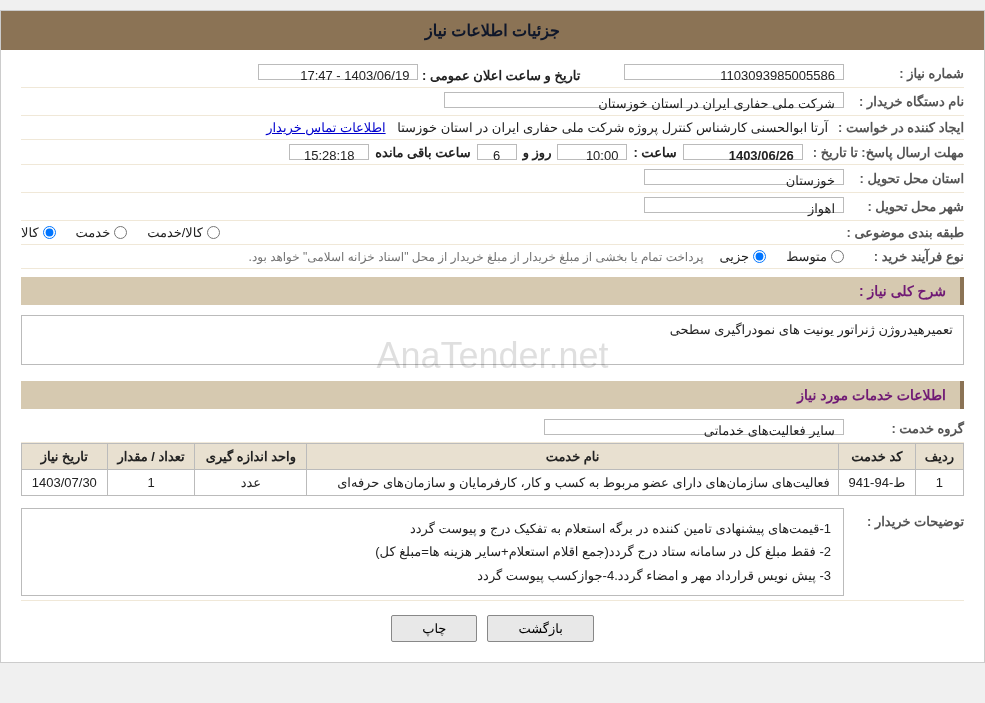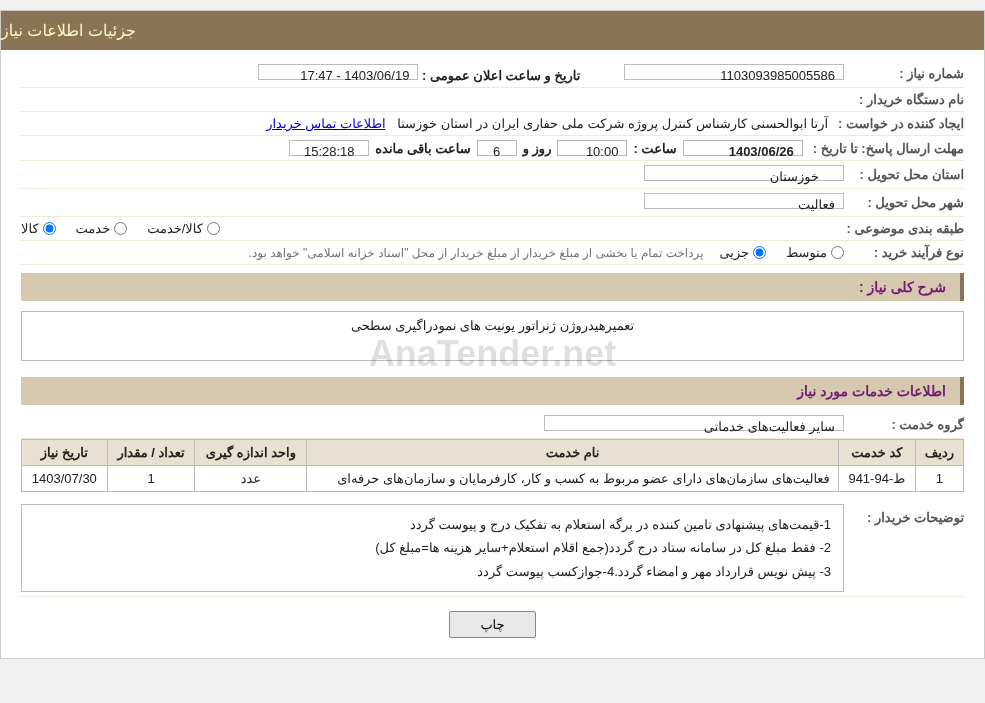--- a/index.html
+++ b/index.html
@@ -11,25 +11,25 @@
       color: #222;
     }
     .page-wrapper {
       max-width: 985px;
       margin: 10px auto;
       background: #fff;
       border: 1px solid #ccc;
     }
     .page-header {
       background: #8b7355;
-      color: #fef9c3;
-      text-align: left;
+      color: #0f172a;
+      text-align: center;
       padding: 10px 0;
       font-size: 16px;
-      font-weight: normal;
+      font-weight: bold;
     }
     .content-area {
       padding: 10px 20px 20px;
     }
     .blue-link {
       color: #0000cc;
       text-decoration: underline;
       cursor: pointer;
     }
     .radio-group {
@@ -49,23 +49,23 @@
       font-weight: bold;
       font-size: 14px;
       padding: 6px 14px;
       margin: 8px 0 6px;
       border-right: 4px solid #8b7355;
       text-align: right;
     }
     .desc-box {
       border: 1px solid #bbb;
       background: #fff;
-      padding: 6px 22px;
+      padding: 6px 10px;
       min-height: 50px;
-      text-align: center;
+      text-align: right;
       width: 100%;
     }
     .service-table {
       width: 100%;
       border-collapse: collapse;
       margin-bottom: 8px;
     }
     .service-table th {
       background: #e8e0d0;
       border: 1px solid #bbb;
@@ -107,21 +107,21 @@
     .watermark-area {
       position: relative;
     }
     .anaTender-logo {
       position: absolute;
       left: 50%;
       top: 50%;
       transform: translate(-50%, -50%);
       opacity: 0.12;
       font-size: 36px;
-      font-weight: bold;
+      font-weight: normal;
       color: #000000;
       white-space: nowrap;
       pointer-events: none;
     }
     .inline-lbl {
       font-weight: bold;
       white-space: nowrap;
     }
     .bordered-input {
       border: 1px solid #bbb;
@@ -160,20 +160,23 @@
       <span class="info-label">شماره نیاز :</span>
       <div class="info-value">
         <span class="bordered-input" style="min-width:220px;display:inline-block;padding:3px 8px;">1103093985005586</span>
         <span style="margin-right:40px;font-weight:bold;">تاریخ و ساعت اعلان عمومی :</span>
         <span class="bordered-input" style="min-width:160px;display:inline-block;padding:3px 8px;">1403/06/19 - 17:47</span>
       </div>
     </div>
 
     <div class="info-row">
       <span class="info-label">نام دستگاه خریدار :</span>
+      <div class="info-value">
+        <span class="bordered-input" style="min-width:400px;display:inline-block;padding:3px 8px;">شرکت ملی حفاری ایران در استان خوزستان</span>
+      </div>
     </div>
 
     <div class="info-row">
       <span class="info-label">ایجاد کننده در خواست :</span>
       <div class="info-value">
         <span>آرتا ابوالحسنی کارشناس کنترل پروژه شرکت ملی حفاری ایران در استان خوزستا</span>
         <span class="blue-link" style="margin-right:8px;">اطلاعات تماس خریدار</span>
       </div>
     </div>
 
@@ -186,28 +189,28 @@
         <span class="inline-lbl">روز و</span>
         <span class="bordered-input" style="min-width:40px;display:inline-block;padding:3px 8px;text-align:center;">6</span>
         <span class="inline-lbl">ساعت باقی مانده</span>
         <span class="bordered-input" style="min-width:80px;display:inline-block;padding:3px 8px;text-align:center;">15:28:18</span>
       </div>
     </div>
 
     <div class="info-row">
       <span class="info-label">استان محل تحویل :</span>
       <div class="info-value">
-        <span class="bordered-input" style="min-width:200px;display:inline-block;padding:3px 24px;margin-left:36px;">خوزستان</span>
+        <span class="bordered-input" style="min-width:200px;display:inline-block;padding:3px 8px;margin-left:36px;">خوزستان</span>
       </div>
     </div>
 
     <div class="info-row">
       <span class="info-label">شهر محل تحویل :</span>
       <div class="info-value">
-        <span class="bordered-input" style="min-width:200px;display:inline-block;padding:3px 8px;">فعالیت</span>
+        <span class="bordered-input" style="min-width:200px;display:inline-block;padding:3px 8px;">اهواز</span>
       </div>
     </div>
 
     <div class="info-row">
       <span class="info-label">طبقه بندی موضوعی :</span>
       <div class="info-value radio-group">
         <label class="radio-item">
           <input type="radio" name="category" checked="" style="">
           <span>کالا</span>
         </label>
@@ -281,16 +284,17 @@
       <div class="info-value">
         <div class="buyer-desc-box">
           <div>1-قیمت‌های پیشنهادی  تامین کننده در برگه استعلام به تفکیک درج و پیوست گردد</div>
           <div>2- فقط مبلغ کل در سامانه ستاد درج گردد(جمع اقلام استعلام+سایر هزینه ها=مبلغ کل)</div>
           <div>3- پیش نویس قرارداد مهر و امضاء گردد.4-جوازکسب پیوست گردد</div>
         </div>
       </div>
     </div>
 
     <div class="buttons-row">
+      <button class="btn">بازگشت</button>
       <button class="btn">چاپ</button>
     </div>
   </div>
 </div>
 
 </body></html>

